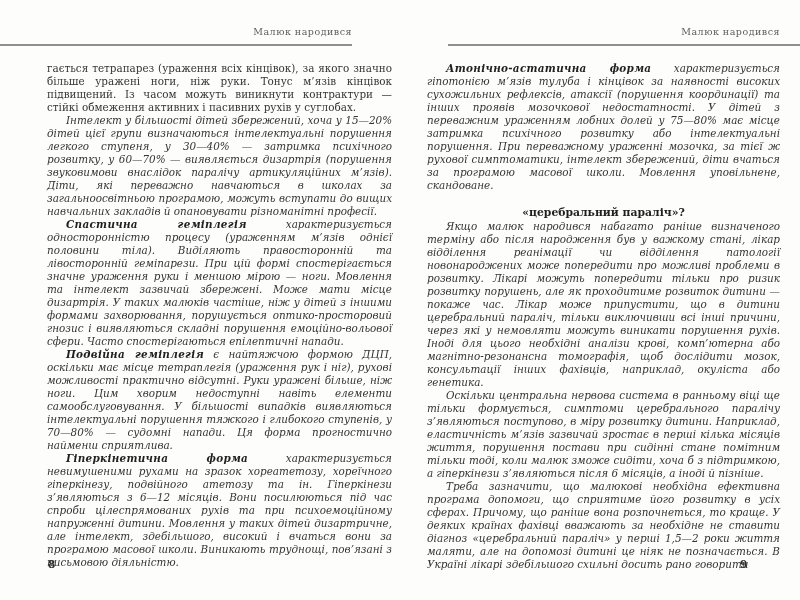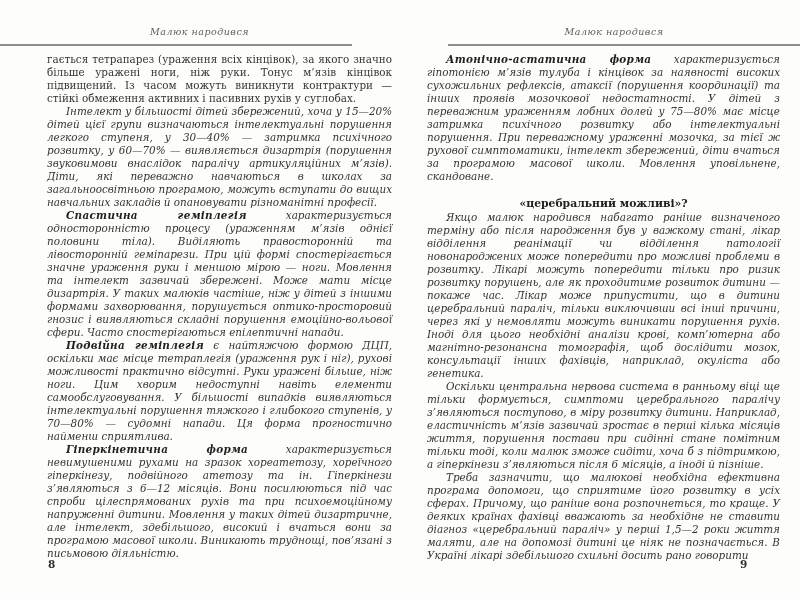--- a/index.html
+++ b/index.html
@@ -11,38 +11,37 @@
   .spread {
     position: relative;
     width: 800px; height: 600px;
     font-family: "DejaVu Serif", "Liberation Serif", serif;
     color: #333;
   }
   .running-head {
     position: absolute;
     top: 26px;
     font-size: 9.5px;
-    font-style: italic;
     color: #5e5e5e;
-    text-align: center;
+    text-align: right;
     letter-spacing: 0.5px;
   }
   .running-head.left  { left: 47px;  width: 305px; }
   .running-head.right { left: 448px; width: 332px; }
   .head-rule {
     position: absolute;
     top: 44px;
     height: 2px;
     background: #8f8f8f;
   }
   .head-rule.left  { left: 0;    width: 352px; }
   .head-rule.right { left: 448px; width: 352px; }
   .body-col {
     position: absolute;
-    top: 53px;
+    top: 62px;
     font-size: 10.4px;
     line-height: 13px;
     text-align: justify;
     color: #343434;
   }
   .body-col.left  { left: 47px;  width: 345px; }
   .body-col.right { left: 427px; width: 353px; }
   .body-col p {
     margin: 0;
     padding: 0;
@@ -84,21 +83,21 @@
     <p class="indent"><span>Інтелект у більшості дітей збережений, хоча у 15—20% дітей цієї групи визначаються інтелектуальні порушення легкого ступеня, у 30—40% — затримка психічного розвитку, у 60—70% — виявляється дизартрія (порушення звуковимови внаслідок паралічу артикуляційних м’язів). Діти, які переважно навчаються в школах за загальноосвітньою програмою, можуть вступати до вищих навчальних закладів й опановувати різноманітні професії.</span></p>
     <p class="indent"><b class="lead">Спастична геміплегія</b><span> характеризується односторонністю процесу (ураженням м’язів однієї половини тіла). Виділяють правосторонній та лівосторонній геміпарези. При цій формі спостерігається значне ураження руки і меншою мірою — ноги. Мовлення та інтелект зазвичай збережені. Може мати місце дизартрія. У таких малюків частіше, ніж у дітей з іншими формами захворювання, порушується оптико-просторовий гнозис і виявляються складні порушення емоційно-вольової сфери. Часто спостерігаються епілептичні напади.</span></p>
     <p class="indent"><b class="lead">Подвійна геміплегія</b><span> є найтяжчою формою ДЦП, оскільки має місце тетраплегія (ураження рук і ніг), рухові можливості практично відсутні. Руки уражені більше, ніж ноги. Цим хворим недоступні навіть елементи самообслуговування. У більшості випадків виявляються інтелектуальні порушення тяжкого і глибокого ступенів, у 70—80% — судомні напади. Ця форма прогностично найменш сприятлива.</span></p>
     <p class="indent"><b class="lead">Гіперкінетична форма</b><span> характеризується невимушеними рухами на зразок хореатетозу, хореїчного гіперкінезу, подвійного атетозу та ін. Гіперкінези з’являються з 6—12 місяців. Вони посилюються під час спроби цілеспрямованих рухів та при психоемоційному напруженні дитини. Мовлення у таких дітей дизартричне, але інтелект, здебільшого, високий і вчаться вони за програмою масової школи. Виникають труднощі, пов’язані з письмовою діяльністю.</span></p>
   </div>
 
   <div class="body-col right">
     <p class="indent"><b class="lead">Атонічно-астатична форма</b><span> характеризується гіпотонією м’язів тулуба і кінцівок за наявності високих сухожильних рефлексів, атаксії (порушення координації) та інших проявів мозочкової недостатності. У дітей з переважним ураженням лобних долей у 75—80% має місце затримка психічного розвитку або інтелектуальні порушення. При переважному ураженні мозочка, за тієї ж рухової симптоматики, інтелект збережений, діти вчаться за програмою масової школи. Мовлення уповільнене, скандоване.</span></p>
     <p class="section-heading">
       <br>
-      <span>«церебральний можливі»?</span>
+      <span>«церебральний параліч»?</span>
     </p>
     <p class="indent"><span>Якщо малюк народився набагато раніше визначеного терміну або після народження був у важкому стані, лікар відділення реанімації чи відділення патології новонароджених може попередити про можливі проблеми в розвитку. Лікарі можуть попередити тільки про ризик розвитку порушень, але як проходитиме розвиток дитини — покаже час. Лікар може припустити, що в дитини церебральний параліч, тільки виключивши всі інші причини, через які у немовляти можуть виникати порушення рухів. Іноді для цього необхідні аналізи крові, комп’ютерна або магнітно-резонансна томографія, щоб дослідити мозок, консультації інших фахівців, наприклад, окуліста або генетика.</span></p>
     <p class="indent"><span>Оскільки центральна нервова система в ранньому віці ще тільки формується, симптоми церебрального паралічу з’являються поступово, в міру розвитку дитини. Наприклад, еластичність м’язів зазвичай зростає в перші кілька місяців життя, порушення постави при сидінні стане помітним тільки тоді, коли малюк зможе сидіти, хоча б з підтримкою, а гіперкінези з’являються після 6 місяців, а іноді й пізніше.</span></p>
     <p class="indent"><span>Треба зазначити, що малюкові необхідна ефективна програма допомоги, що сприятиме його розвитку в усіх сферах. Причому, що раніше вона розпочнеться, то краще. У деяких країнах фахівці вважають за необхідне не ставити діагноз «церебральний параліч» у перші 1,5—2 роки життя маляти, але на допомозі дитині це ніяк не позначається. В Україні лікарі здебільшого схильні досить рано говорити</span></p>
   </div>
 
   <div class="page-number left">8</div>
   <div class="page-number right">9</div>
 
 </div>

